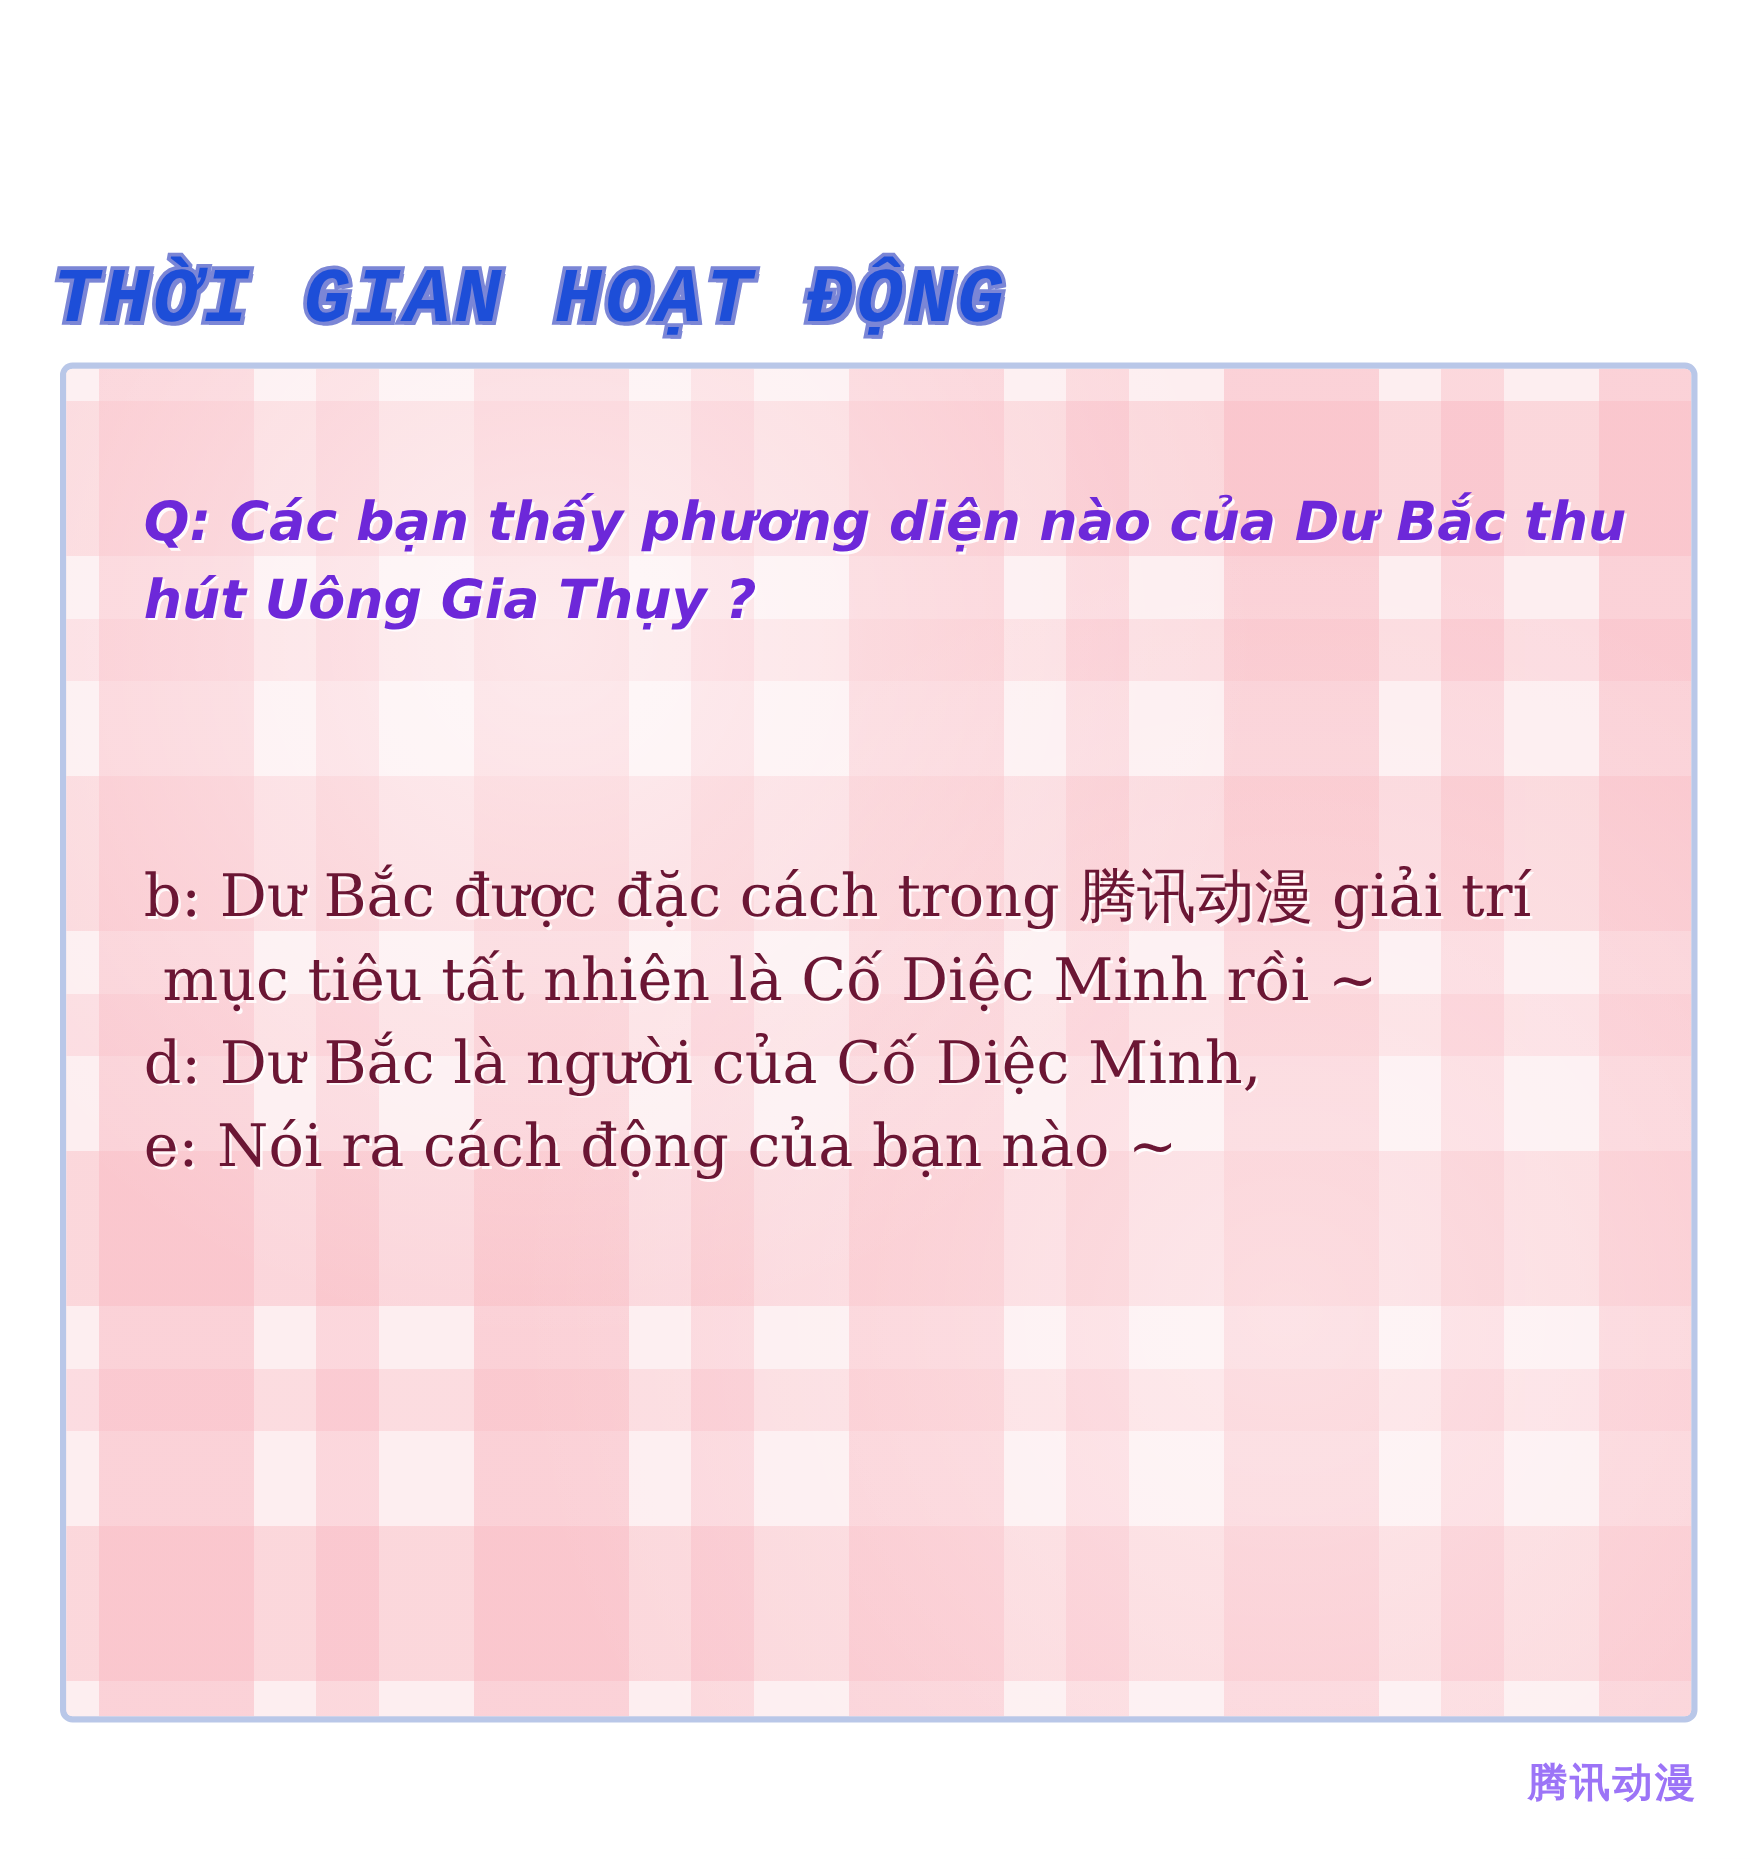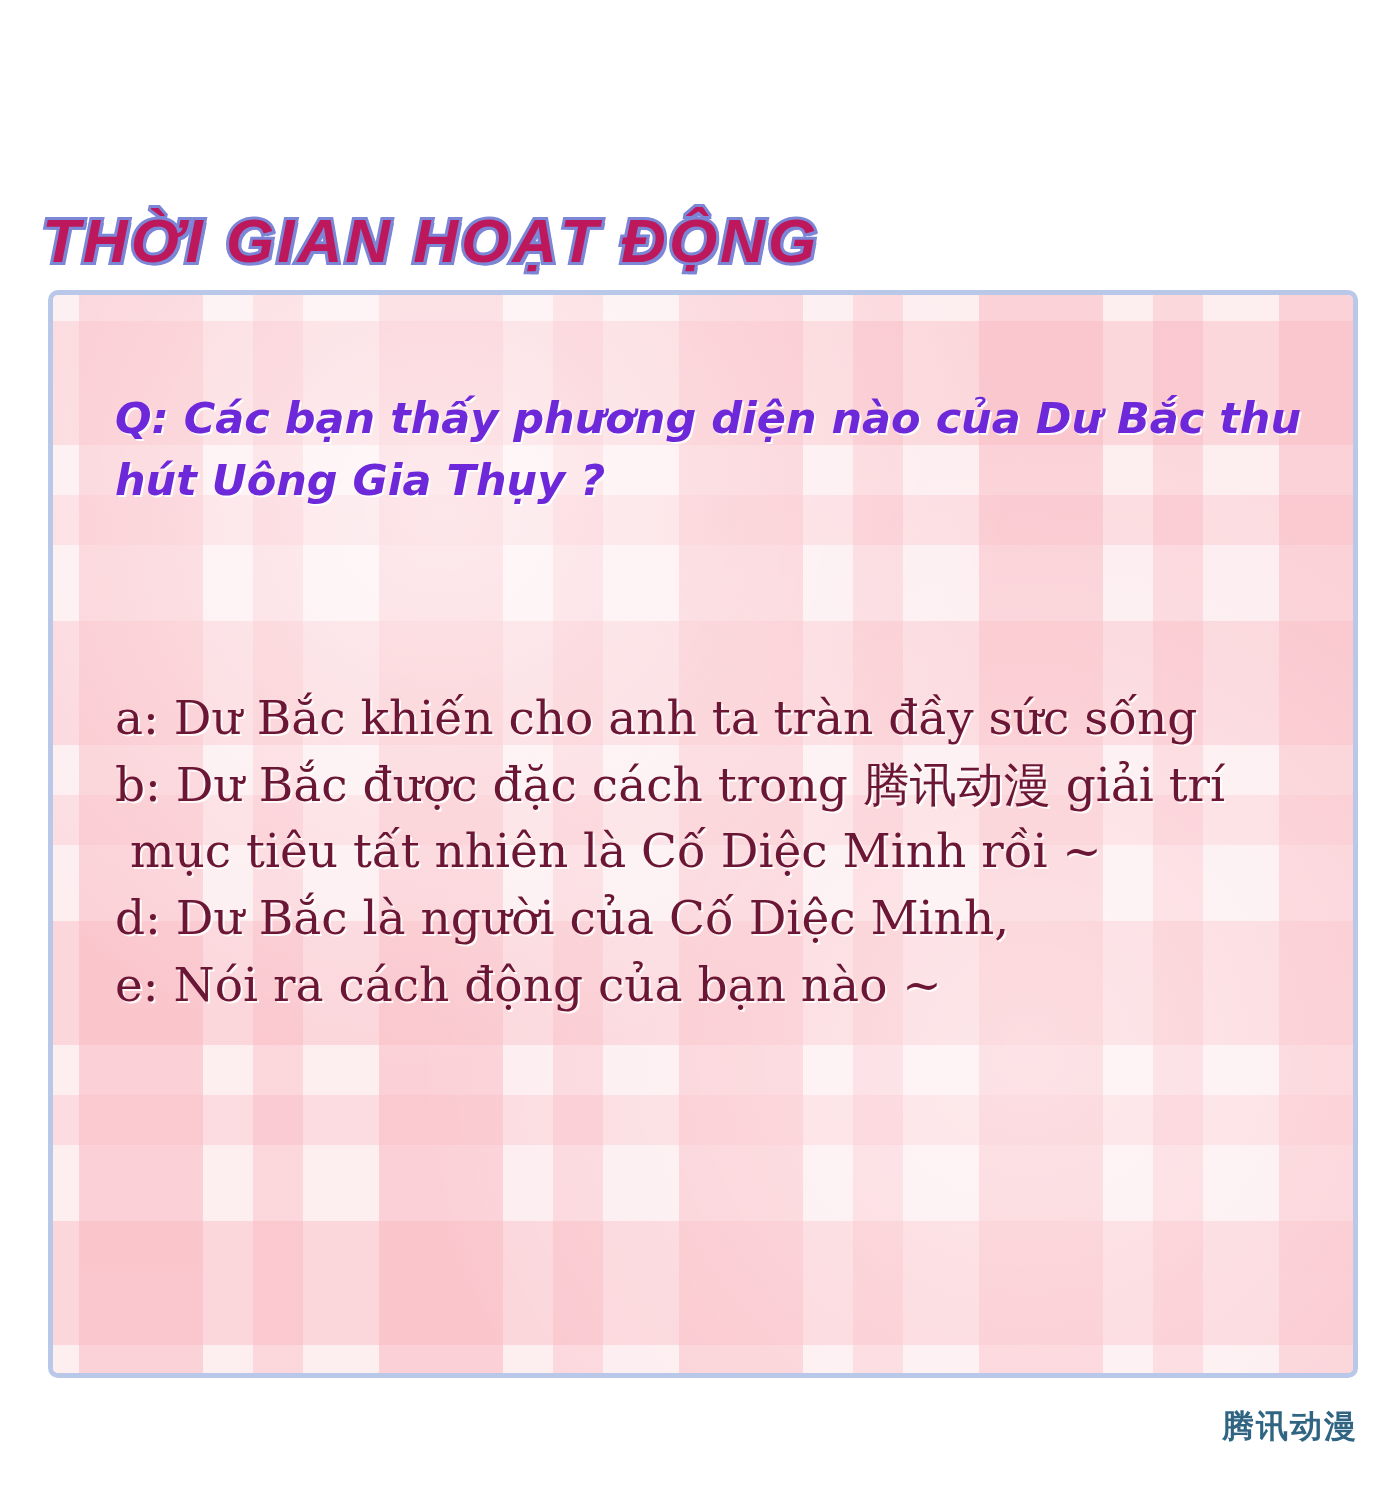--- a/index.html
+++ b/index.html
@@ -13,26 +13,26 @@
     position: relative;
     font-family: "DejaVu Serif", serif;
     overflow: hidden;
   }
 
   
   .title {
     position: absolute;
     left: 42px;
     top: 205px;
-    font-family: Liberation Sans, sans-serif;
+    font-family: Liberation Mono, monospace;
     font-weight: 700;
     font-style: italic;
     font-size: 62px;
     letter-spacing: 3px;
-    color: #be185d;
+    color: #1d4ed8;
     -webkit-text-stroke: 6px #7b86d6;
     paint-order: stroke fill;
     text-shadow:
        3px 3px 0 #7b86d6,
       -1px -1px 0 #7b86d6;
     white-space: nowrap;
     z-index: 5;
   }
 
   
@@ -130,41 +130,40 @@
 
   
   .watermark {
     position: absolute;
     right: 42px;
     bottom: 38px;
     font-family: "DejaVu Sans", sans-serif;
     font-weight: 700;
     font-size: 32px;
     letter-spacing: 2px;
-    color: #0c4a6e;
+    color: #8b5cf6;
     opacity: 0.85;
     user-select: none;
   }
 </style>
 </head>
 <body>
 
 <div class="page">
 
   <div class="title">THỜI GIAN HOẠT ĐỘNG</div>
 
   <div class="panel">
     <div class="plaid"></div>
     <div class="plaid-soft"></div>
 
     <div class="content">
       <div class="question">Q: Các bạn thấy phương diện nào của Dư Bắc thu hút Uông Gia Thụy ?</div>
 
       <div class="answers">
-        <div class="line">a: Dư Bắc khiến cho anh ta tràn đầy sức sống</div>
         <div class="line">b: Dư Bắc được đặc cách trong 腾讯动漫 giải trí</div>
         <div class="line"> mục tiêu tất nhiên là Cố Diệc Minh rồi ~</div>
         <div class="line">d: Dư Bắc là người của Cố Diệc Minh,</div>
         <div class="line">e: Nói ra cách động của bạn nào ~</div>
       </div>
     </div>
   </div>
 
   <div class="watermark">腾讯动漫</div>
 

